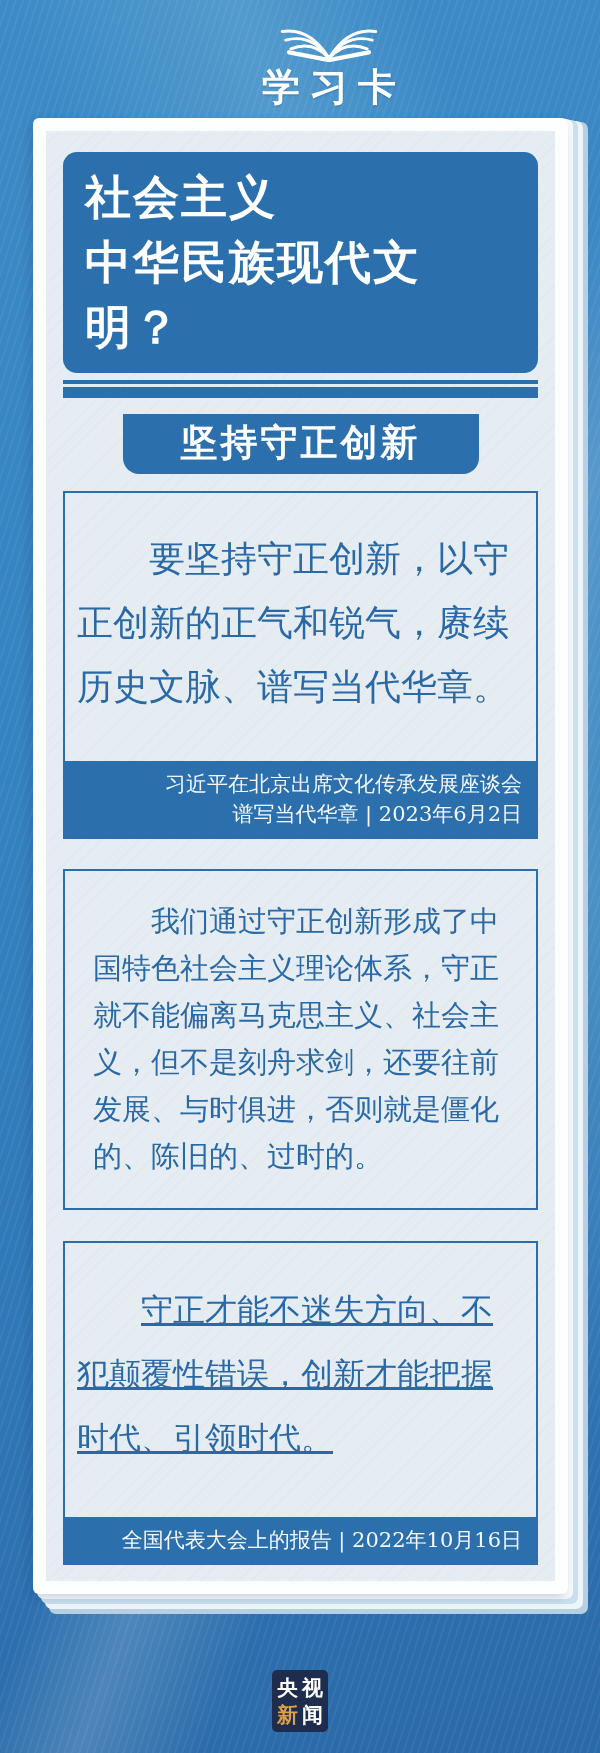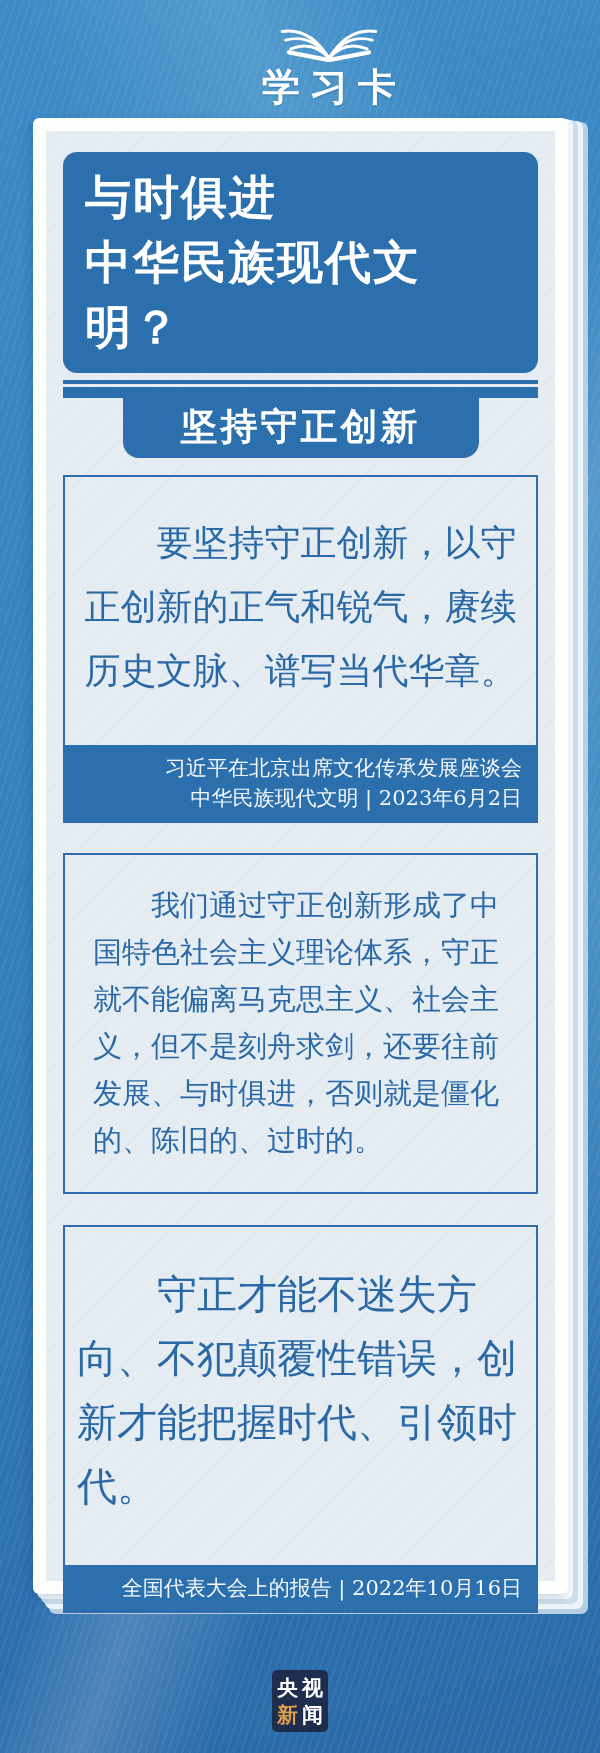--- a/index.html
+++ b/index.html
@@ -47,38 +47,38 @@
   .title-box { background:#2b6fad; border-radius:14px; padding:13px 22px; }
   .title-line {
     color:#ffffff; font-family:"DejaVu Serif","Liberation Serif",serif;
     font-weight:bold; font-size:46px; line-height:65px; letter-spacing:2px;
   }
 
   .divider-thin  { height:4px;  background:#2b6fad; margin-top:7px; }
   .divider-thick { height:11px; background:#2b6fad; margin-top:3px; }
 
   .section-tab {
-    width:356px; margin:0 auto; background:#2b6fad;
+    width:356px; margin:16px auto; background:#2b6fad;
     border-radius:0 0 16px 16px; text-align:center;
     color:#ffffff; font-size:37px; font-weight:bold; letter-spacing:3px;
     font-family:"DejaVu Serif","Liberation Serif",serif;
     padding:4px 0 6px;
   }
 
   .quote-box { border:2px solid #2e6da9; margin-top:17px; }
   .quote-box.q2 { margin-top:30px; }
   .quote-box.q3 { margin-top:31px; }
 
   .quote-text {
     font-family:"DejaVu Serif","Liberation Serif",serif;
     color:#2a69a6; text-indent:2em; font-weight:500;
   }
-  .q1 .quote-text { font-size:36px; line-height:64px; padding:34px 12px 42px;text-align:center; }
+  .q1 .quote-text { font-size:36px; line-height:64px; padding:34px 12px 42px; }
   .q2 .quote-text { font-size:29px; line-height:47px; padding:27px 28px 28px; }
-  .q3 .quote-text { font-size:40px; line-height:64px; padding:35px 12px 47px; }
+  .q3 .quote-text { font-size:32px; line-height:64px; padding:35px 12px 47px;text-decoration:underline; }
 
   .quote-source {
     background:#2b6fad; color:#f4f8fc; text-align:right;
     font-family:"DejaVu Serif","Liberation Serif",serif;
     font-size:21px; line-height:30px; padding:8px 14px;
   }
 
   
   .news-badge {
     position:absolute; top:1670px; left:272px; width:56px; height:62px;
@@ -115,34 +115,34 @@
 
   <div class="sheet s4"></div>
   <div class="sheet s3"></div>
   <div class="sheet s2"></div>
   <div class="sheet s1"></div>
 
   <div class="main-card">
     <div class="paper">
 
       <div class="title-box">
-        <div class="title-line">与时俱进</div>
+        <div class="title-line">社会主义</div>
         <div class="title-line">中华民族现代文明？</div>
       </div>
 
       <div class="divider-thin"></div>
       <div class="divider-thick"></div>
 
       <div class="section-tab">坚持守正创新</div>
 
       <div class="quote-box q1">
         <div class="quote-text">要坚持守正创新，以守正创新的正气和锐气，赓续历史文脉、谱写当代华章。</div>
         <div class="quote-source">
           <div>习近平在北京出席文化传承发展座谈会</div>
-          <div>中华民族现代文明 | 2023年6月2日</div>
+          <div>谱写当代华章 | 2023年6月2日</div>
         </div>
       </div>
 
       <div class="quote-box q2">
         <div class="quote-text">我们通过守正创新形成了中国特色社会主义理论体系，守正就不能偏离马克思主义、社会主义，但不是刻舟求剑，还要往前发展、与时俱进，否则就是僵化的、陈旧的、过时的。</div>
       </div>
 
       <div class="quote-box q3">
         <div class="quote-text">守正才能不迷失方向、不犯颠覆性错误，创新才能把握时代、引领时代。</div>
         <div class="quote-source">

